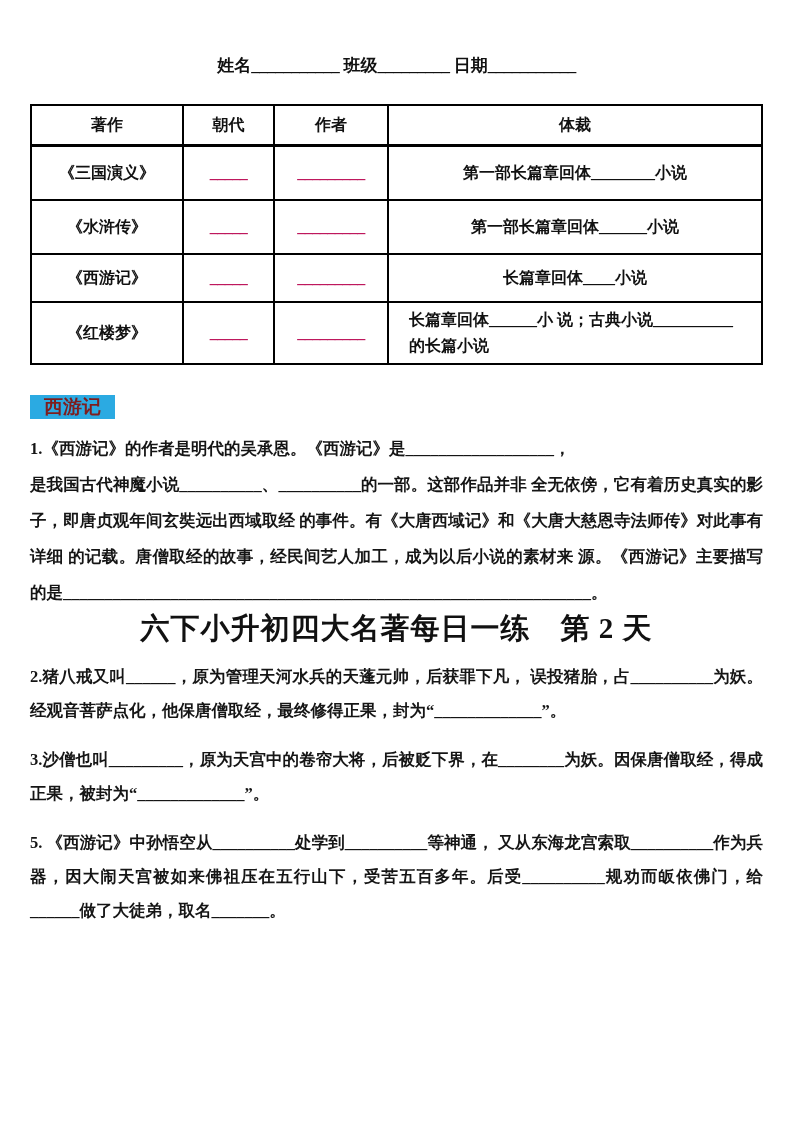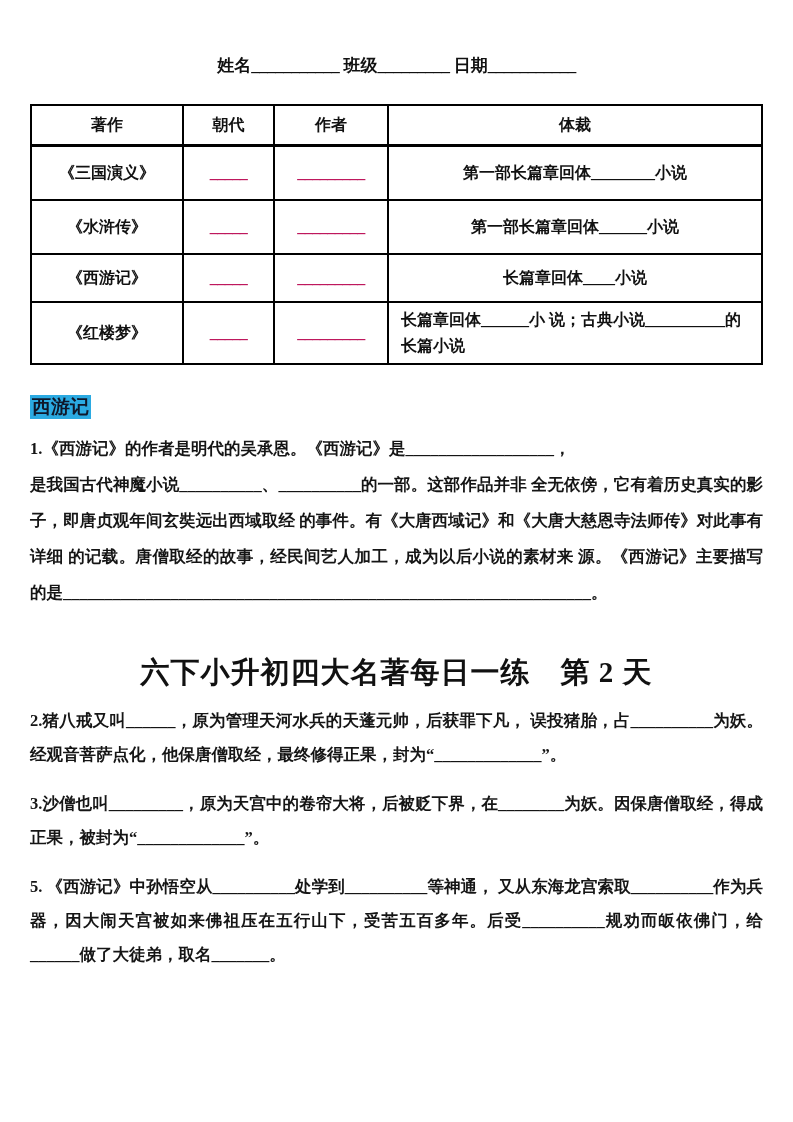--- a/index.html
+++ b/index.html
@@ -14,45 +14,45 @@
     font-weight:bold;letter-spacing:1px;
   }
   .fields{text-align:center;margin-top:12px;font-size:17px;line-height:24px;}
   .field{display:inline-block;}
   .field + .field{}
   .field .blank{letter-spacing:-0.5px;}
   table.classics{
     width:100%;border-collapse:collapse;margin-top:26px;table-layout:fixed;
   }
   table.classics th, table.classics td{
-    border:2px solid #000;font-size:16px;font-weight:bold;padding:2px 12px;
+    border:2px solid #000;font-size:16px;font-weight:bold;padding:2px 20px;
     vertical-align:middle;
   }
   table.classics thead th{height:34px;border-bottom:3px solid #000;text-align:center;}
   th.genre-h{text-align:right;padding-right:75px;}
   col.c-work{width:152px;} col.c-dyn{width:91px;} col.c-auth{width:114px;}
   tr.r1 td,{height:48px;}
   tr.r1 td{height:48px;} tr.r2 td{height:48px;} tr.r3 td{height:42px;} tr.r4 td{height:56px;}
   td.work{text-align:center;}
   td.blankcell{text-align:center;}
   .grayline{color:#be185d;letter-spacing:-0.5px;}
   td.genre{text-align:center;padding:2px 6px;}
   td.genre.left{text-align:left;line-height:26px;}
   .hl-heading{
     display:inline-block;margin-top:30px;
-    background:#2BAAE2;color:#0f172a;
-    font-size:19px;line-height:24px;padding:0 2px;font-weight:bold;
+    background:#2BAAE2;color:#7f1d1d;
+    font-size:19px;line-height:24px;padding:0 14px;font-weight:bold;
   }
   p.q{
     font-size:16.5px;margin:14px 0 0 0;text-align:justify;
     font-weight:bold;color:#151515;
   }
   p.q1a{line-height:36px;margin-top:12px;}
   p.q1b{line-height:36px;margin-top:0;}
-  .day2 .title{margin-top:44px;}
+  .day2 .title{}
   .day2 p.q{line-height:34px;margin-top:15px;}
 </style>
 </head>
 <body>
 
 <div class="page">
 
   <div class="day1">
 
     <div class="fields">

